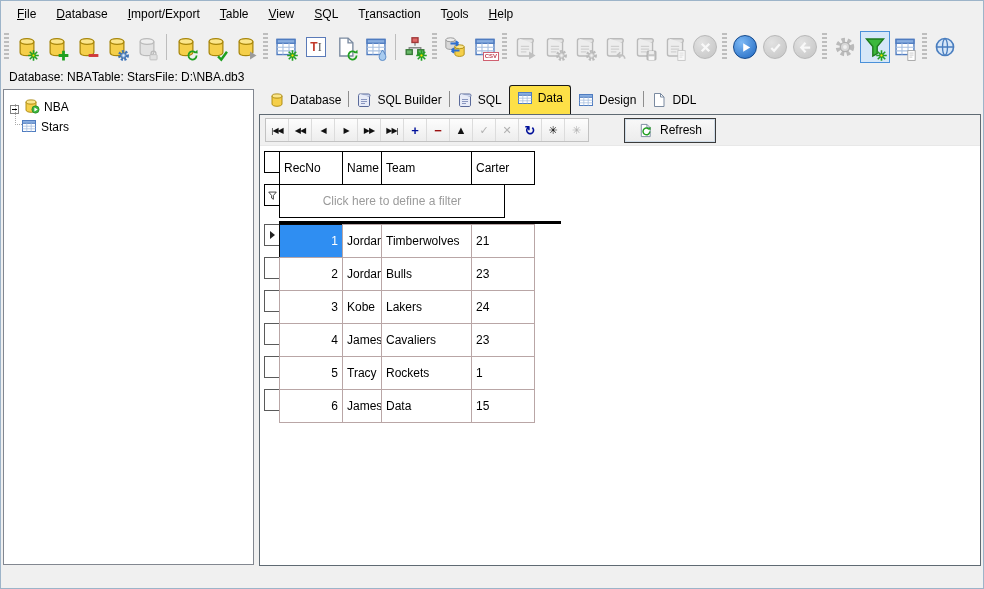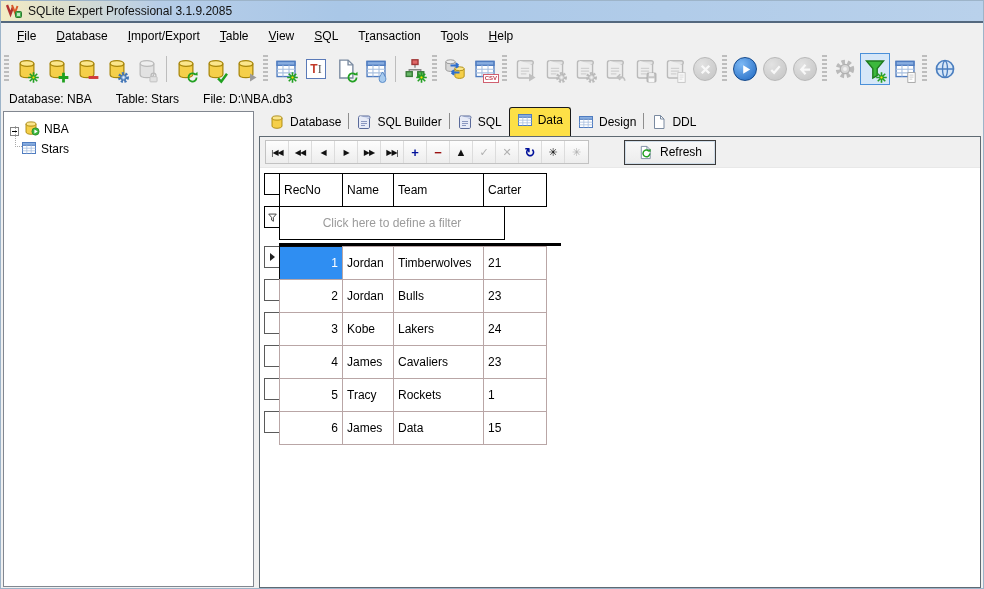--- a/index.html
+++ b/index.html
@@ -35,21 +35,21 @@
   .ti-box{width:20px;height:20px;border:1px solid #5a7ab8;background:#fff;display:flex;align-items:center;justify-content:center;font-size:12px}
   .ti-t{color:#c23a2a;font-weight:bold}
   .ti-i{color:#555;font-family:"Liberation Serif",serif}
   .csv-badge{position:absolute;right:0;bottom:1px;background:#fff;border:1px solid #d06070;color:#c04050;
              font-size:6px;font-weight:bold;padding:0 1px;line-height:7px}
   .dbl{position:relative;width:24px;height:22px}
   .dbl svg{position:absolute;width:15px;height:15px}
   .dbl .c1{left:0;top:0}.dbl .c2{right:0;bottom:0}
   .dbl .sw{left:4px;top:3px;width:16px;height:16px}
   
-  .statusline{height:20px;background:#f0f0f0;display:flex;align-items:center;gap:24px;padding-left:8px}
+  .statusline{height:20px;background:#f0f0f0;display:flex;align-items:center;padding-left:8px}
   
   .main{position:relative;height:481px;background:#f0f0f0}
   .tree{position:absolute;left:2px;top:2px;width:251px;height:476px;background:#fff;border:1px solid #828790;padding-top:4px}
   .tnode{display:flex;align-items:flex-end;height:20px;gap:4px;padding-left:6px}
   .tnode .exp{width:9px;height:9px;border:1px solid #848484;background:#fff;position:relative;flex:0 0 auto}
   .tnode .exp::after{content:"";position:absolute;left:1px;top:3px;width:5px;height:1px;background:#000}
   .tnode svg{width:16px;height:16px;flex:0 0 auto}
   .tchild{padding-left:17px;position:relative}
   .tchild::before{content:"";position:absolute;left:11px;top:-10px;height:20px;width:1px;
                   background:repeating-linear-gradient(to bottom,#aaa 0 1px,transparent 1px 2px)}
@@ -77,21 +77,21 @@
     background:linear-gradient(#f8f8f8,#ececec);border:1px solid #3b3b3b;box-shadow:inset 0 0 0 1px #cfdce8;font-size:12px}
   .refresh-btn svg{width:15px;height:15px}
   
   .grid{position:absolute;left:4px;top:36px;width:297px}
   .grow{display:flex}
   .gcell{height:22px;background:#fff;display:flex;align-items:center;padding:16px 4px;overflow:hidden}
   .hcell{border:1px solid #000}
   .grow .gcell + .gcell{margin-left:-1px}
   .grow + .grow{margin-top:-1px}
   .ind{width:16px;justify-content:center;padding:0}
-  .w-recno{width:64px}.w-name{width:52px}.w-team{width:91px}.w-number{width:64px}
+  .w-recno{width:64px}.w-name{width:40px}.w-team{width:91px}.w-number{width:64px}
   .fcell{border:1px solid #000;color:#9b9b9b;justify-content:center}
   .gap{height:3px}
   .thick{height:3px;background:#000;margin-left:15px;width:282px}
   .dcell{border:1px solid #b9a6a6}
   .dind{border:1px solid #5a5a5a}
   .num{justify-content:flex-end}
   .selcell{background:#2f8ef2;color:#fff;border:1px solid #0a0a0a}
   .rowmark{width:0;height:0;border-left:5px solid #222;border-top:4px solid transparent;border-bottom:4px solid transparent}
   
   .watermark{position:absolute;right:5px;bottom:1px;text-align:center;font-weight:bold;color:#1c1c1c;line-height:16px;
@@ -223,26 +223,20 @@
       </symbol>
   <symbol id="greenball" viewBox="0 0 16 16">
         <circle cx="8" cy="8" r="6.5" fill="#3db53d" stroke="#1d7a1d"></circle>
         <path d="M6 4.5v7L12 8z" fill="#fff"></path>
       </symbol>
 </defs>
 </svg>
 
 <div id="window">
 
-  <div class="titlebar">
-    <svg class="appicon">
-        <use href="#appico"></use>
-      </svg>
-    <span class="title-text">SQLite Expert Professional 3.1.9.2085</span>
-  </div>
 
   <div class="menubar">
     <div class="menu-item"><span></span><u>F</u><span>ile</span></div>
     <div class="menu-item"><span></span><u>D</u><span>atabase</span></div>
     <div class="menu-item"><span></span><u>I</u><span>mport/Export</span></div>
     <div class="menu-item"><span></span><u>T</u><span>able</span></div>
     <div class="menu-item"><span></span><u>V</u><span>iew</span></div>
     <div class="menu-item"><span></span><u>S</u><span>QL</span></div>
     <div class="menu-item"><span>T</span><u>r</u><span>ansaction</span></div>
     <div class="menu-item"><span>T</span><u>o</u><span>ols</span></div>

